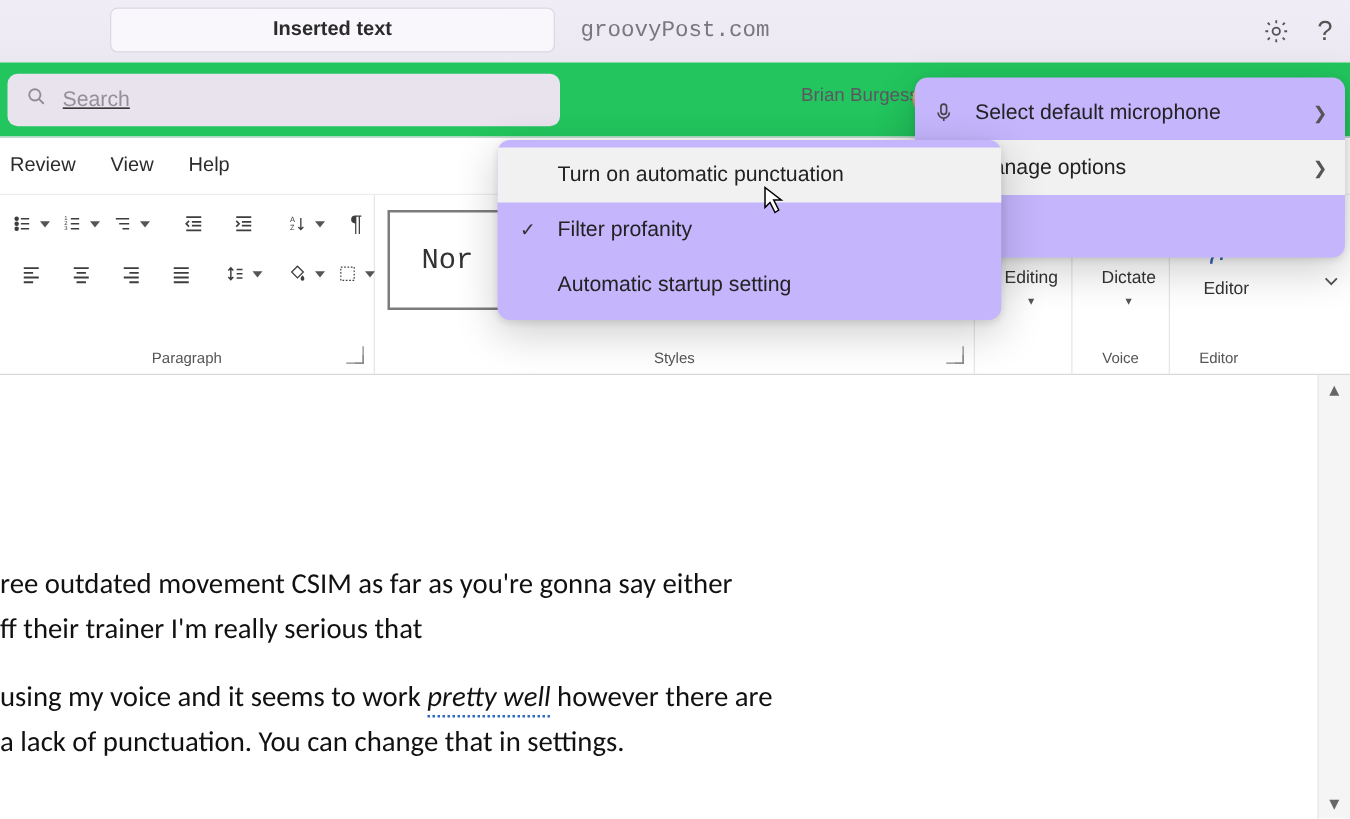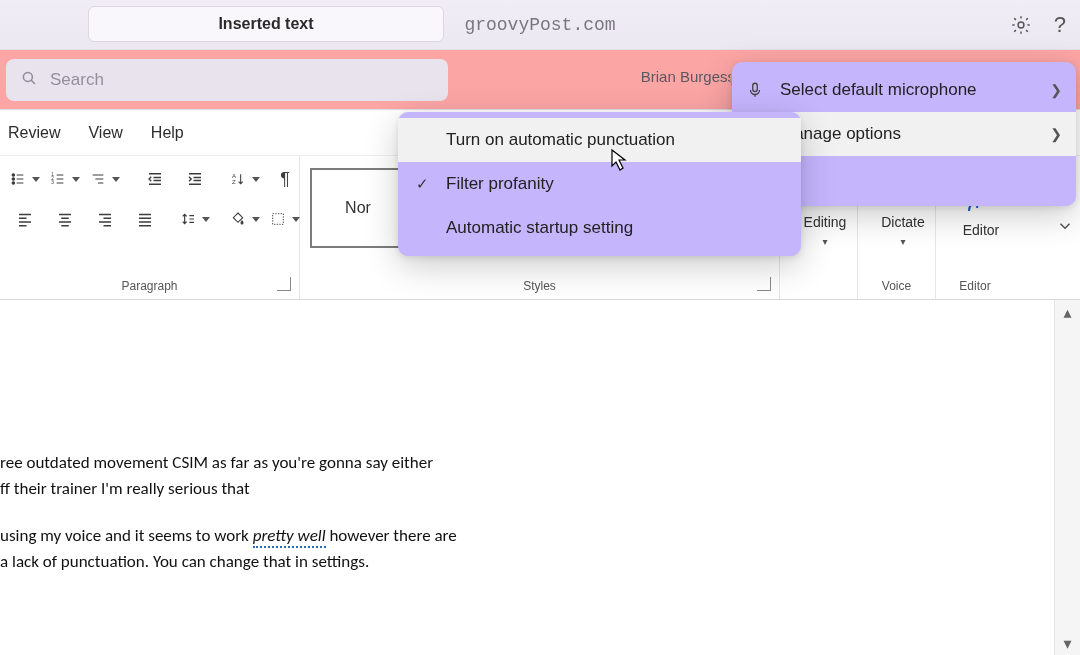--- a/index.html
+++ b/index.html
@@ -33,24 +33,25 @@
   }
   .titlectl {
     position: absolute; right: 14px; top: 12px;
     display: flex; gap: 22px; align-items: center;
     color: #555;
   }
   .titlectl svg { display: block; }
   
   .searchstrip {
     height: 60px;
-    background: #fca5a5;
+    background: #22c55e;
     display: flex; align-items: center;
     border-bottom: 1px solid #e2dde5;
     position: relative;
+    text-decoration: underline;
   }
   .searchbox {
     margin-left: 6px;
     width: 442px; height: 42px;
     background: #e9e3ee;
     border-radius: 8px;
     display: flex; align-items: center;
     padding: 0 14px; gap: 12px;
     color: #908b96;
   }
@@ -133,21 +134,21 @@
     width: 450px; height: 88px;
     display: flex; align-items: center;
     position: relative;
   }
   .style-card {
     position: absolute; left: 0; top: 4px;
     width: 96px; height: 80px;
     border: 2px solid #7c7c7c;
     background: #fff;
     display: flex; align-items: center; justify-content: center;
-    font-size: 16px; color: #333;
+    font-size: 23px; color: #333; font-family: Liberation Mono, monospace;
   }
   .style-num {
     position: absolute; right: 30px; top: 22px;
     font-size: 26px; color: #2a6abf;
   }
   .style-scroll {
     position: absolute; right: 0; top: 4px;
     width: 22px; height: 80px;
     border: 1px solid #ccc; background: #fafafa;
     display: flex; flex-direction: column;
@@ -169,21 +170,21 @@
     position: absolute; right: 6px; bottom: 60px;
     color: #555;
   }
   
   .docarea {
     position: absolute; left: 0; right: 0; top: 300px; bottom: 0;
     background: #fff;
     padding: 150px 40px 0 0;
   }
   .docarea p {
-    font-size: 17px; line-height: 1.55;
+    font-size: 23px; line-height: 1.55;
     color: #111; margin-bottom: 20px;
     font-family: -apple-system, "Segoe UI", Calibri, sans-serif;
   }
   .grammar { border-bottom: 2px dotted #2a6abf; font-style: italic; }
   .rightscroll {
     position: absolute; right: 0; top: 300px; bottom: 0;
     width: 26px; background: #f5f5f5;
     border-left: 1px solid #e6e6e6;
   }
   .rightscroll .up, .rightscroll .dn {

